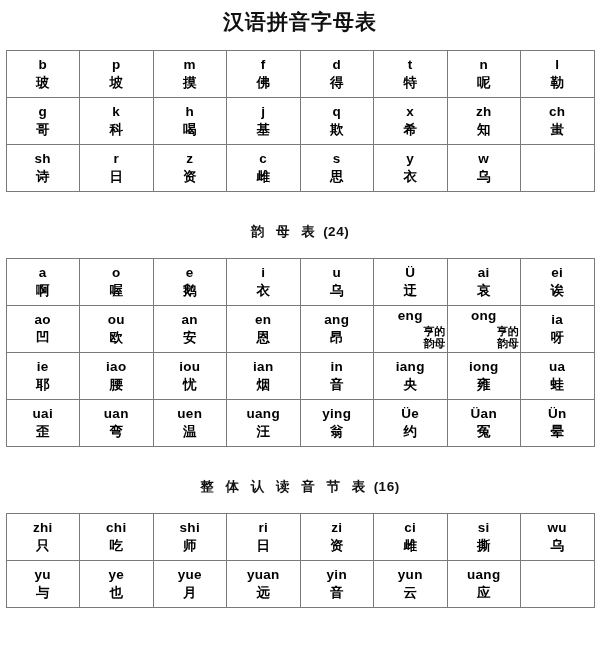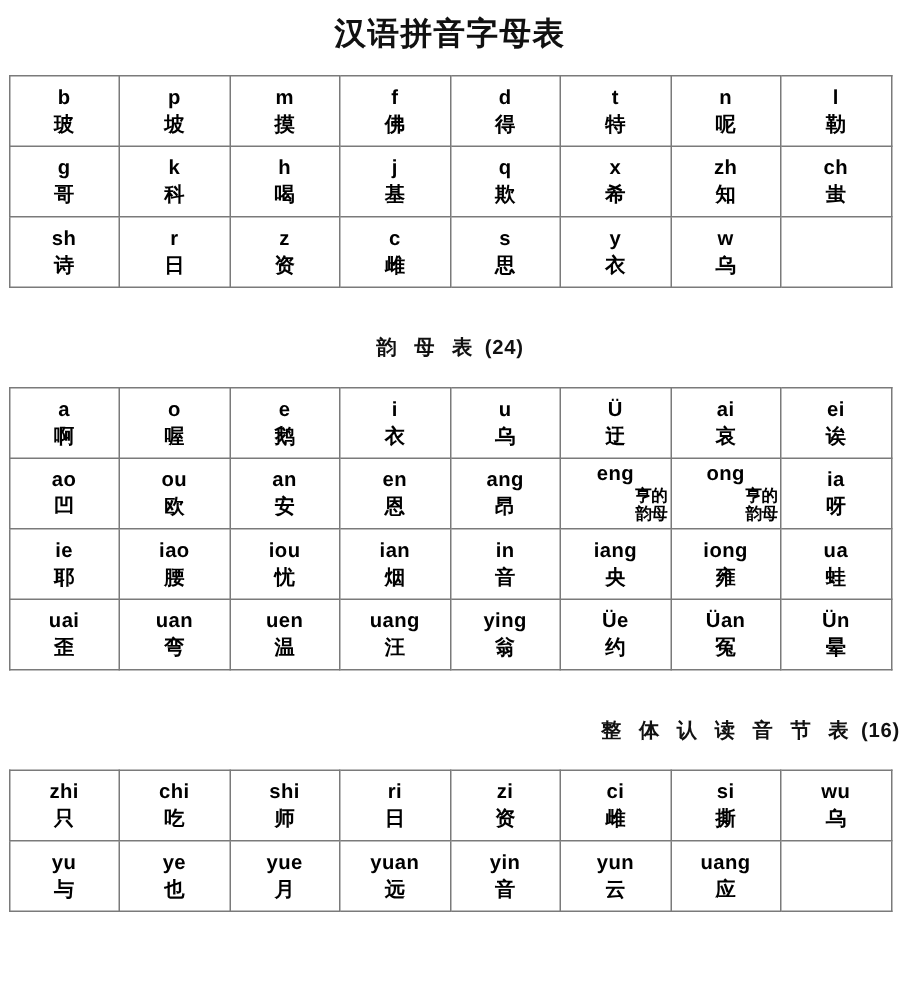--- a/index.html
+++ b/index.html
@@ -40,21 +40,21 @@
     font-size: 13.5px;
     font-weight: 700;
     letter-spacing: 0.5px;
     color: #111111;
   }
   .section-heading .cjk {
     letter-spacing: 4px;
   }
   .sec1 .section-heading { padding-top: 43px; }
   .sec2 .section-heading { padding-top: 31px; text-align: center; }
-  .sec3 .section-heading { padding-top: 31px; text-align: right; }
+  .sec3 .section-heading { padding-top: 31px; }
 
   table.pin-table {
     border-collapse: collapse;
     table-layout: fixed;
     width: 580px;
     margin: 0 auto;
     border: 1px solid #6f6f6f;
   }
   .sec1 table.pin-table { margin-top: 17px; }
   .sec2 table.pin-table { margin-top: 17px; }

